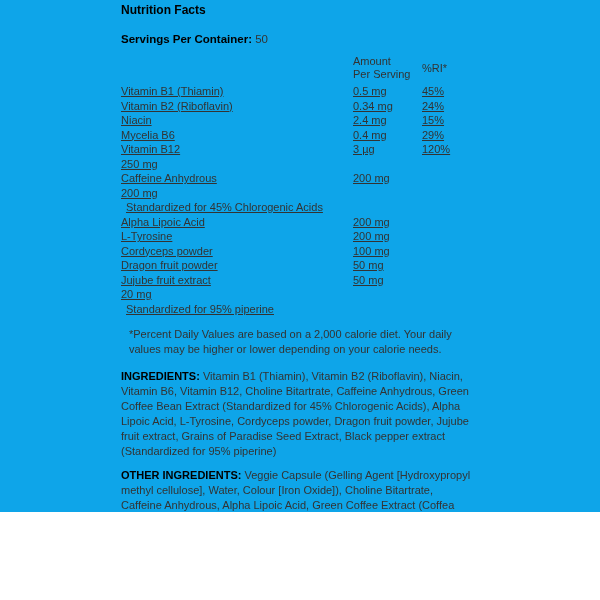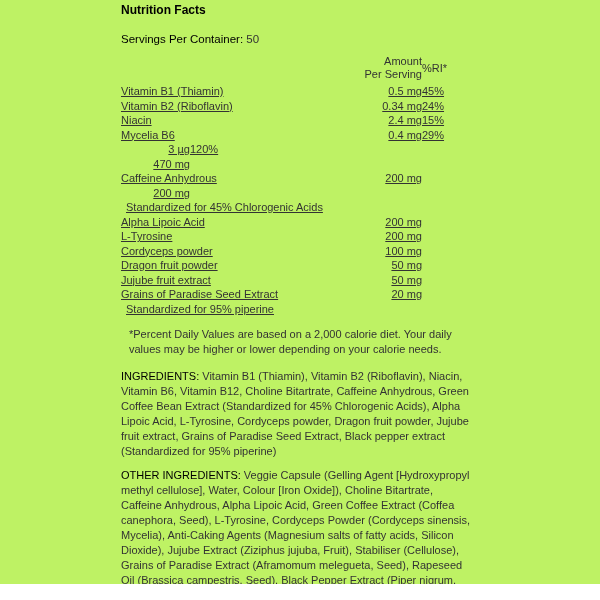--- a/index.html
+++ b/index.html
@@ -1,47 +1,47 @@
 <!DOCTYPE html>
 <html><head>
 <meta charset="utf-8">
 <style>
   html, body { margin: 0; padding: 0; background: #ffffff; }
   .page {
     position: relative;
     width: 600px;
-    height: 584px;
+    height: 512px;
     box-sizing: border-box;
-    background: #bef264;
+    background: #0ea5e9;
     overflow: hidden;
     font-family: "Liberation Sans", sans-serif;
     font-size: 11px;
     color: #333333;
     padding: 4px 110px 0 121px;
   }
   .title {
     font-weight: bold;
     color: #000000;
     font-size: 12px;
     line-height: 13px;
   }
   .servings {
     margin-top: 16px;
     line-height: 13px;
     font-size: 11.5px;
   }
-  .b { font-weight: normal; color: #000000; }
+  .b { font-weight: bold; color: #000000; }
   .thead {
     display: flex;
     align-items: center;
     margin-top: 9px;
     line-height: 13px;
   }
   .col-name { width: 232px; }
-  .col-amount { width: 69px; text-align: right; }
+  .col-amount { width: 69px; }
   .col-ri { flex: 1; }
   #rows { margin-top: 3px; line-height: 14.5px; text-decoration: underline; }
   .row { display: flex; }
   .row.sub .col-name { padding-left: 5px; width: 227px; }
   .footnote {
     margin: 11px 0 12px 8px;
     width: 326px;
     line-height: 15px;
   }
   .para {
@@ -87,26 +87,27 @@
       <div class="col-ri">15%</div>
     </div>
 
     <div class="row">
       <div class="col-name">Mycelia B6</div>
       <div class="col-amount">0.4 mg</div>
       <div class="col-ri">29%</div>
     </div>
 
     <div class="row">
+      <div class="col-name">Vitamin B12</div>
       <div class="col-amount">3 µg</div>
       <div class="col-ri">120%</div>
     </div>
 
     <div class="row">
-      <div class="col-amount">470 mg</div>
+      <div class="col-amount">250 mg</div>
       <div class="col-ri"></div>
     </div>
 
     <div class="row">
       <div class="col-name">Caffeine Anhydrous</div>
       <div class="col-amount">200 mg</div>
       <div class="col-ri"></div>
     </div>
 
     <div class="row">
@@ -144,21 +145,20 @@
       <div class="col-ri"></div>
     </div>
 
     <div class="row">
       <div class="col-name">Jujube fruit extract</div>
       <div class="col-amount">50 mg</div>
       <div class="col-ri"></div>
     </div>
 
     <div class="row">
-      <div class="col-name">Grains of Paradise Seed Extract</div>
       <div class="col-amount">20 mg</div>
       <div class="col-ri"></div>
     </div>
 
 
     <div class="row sub">
       <div class="col-name">Standardized for 95% piperine</div>
       <div class="col-amount"></div>
       <div class="col-ri"></div>
     </div>

